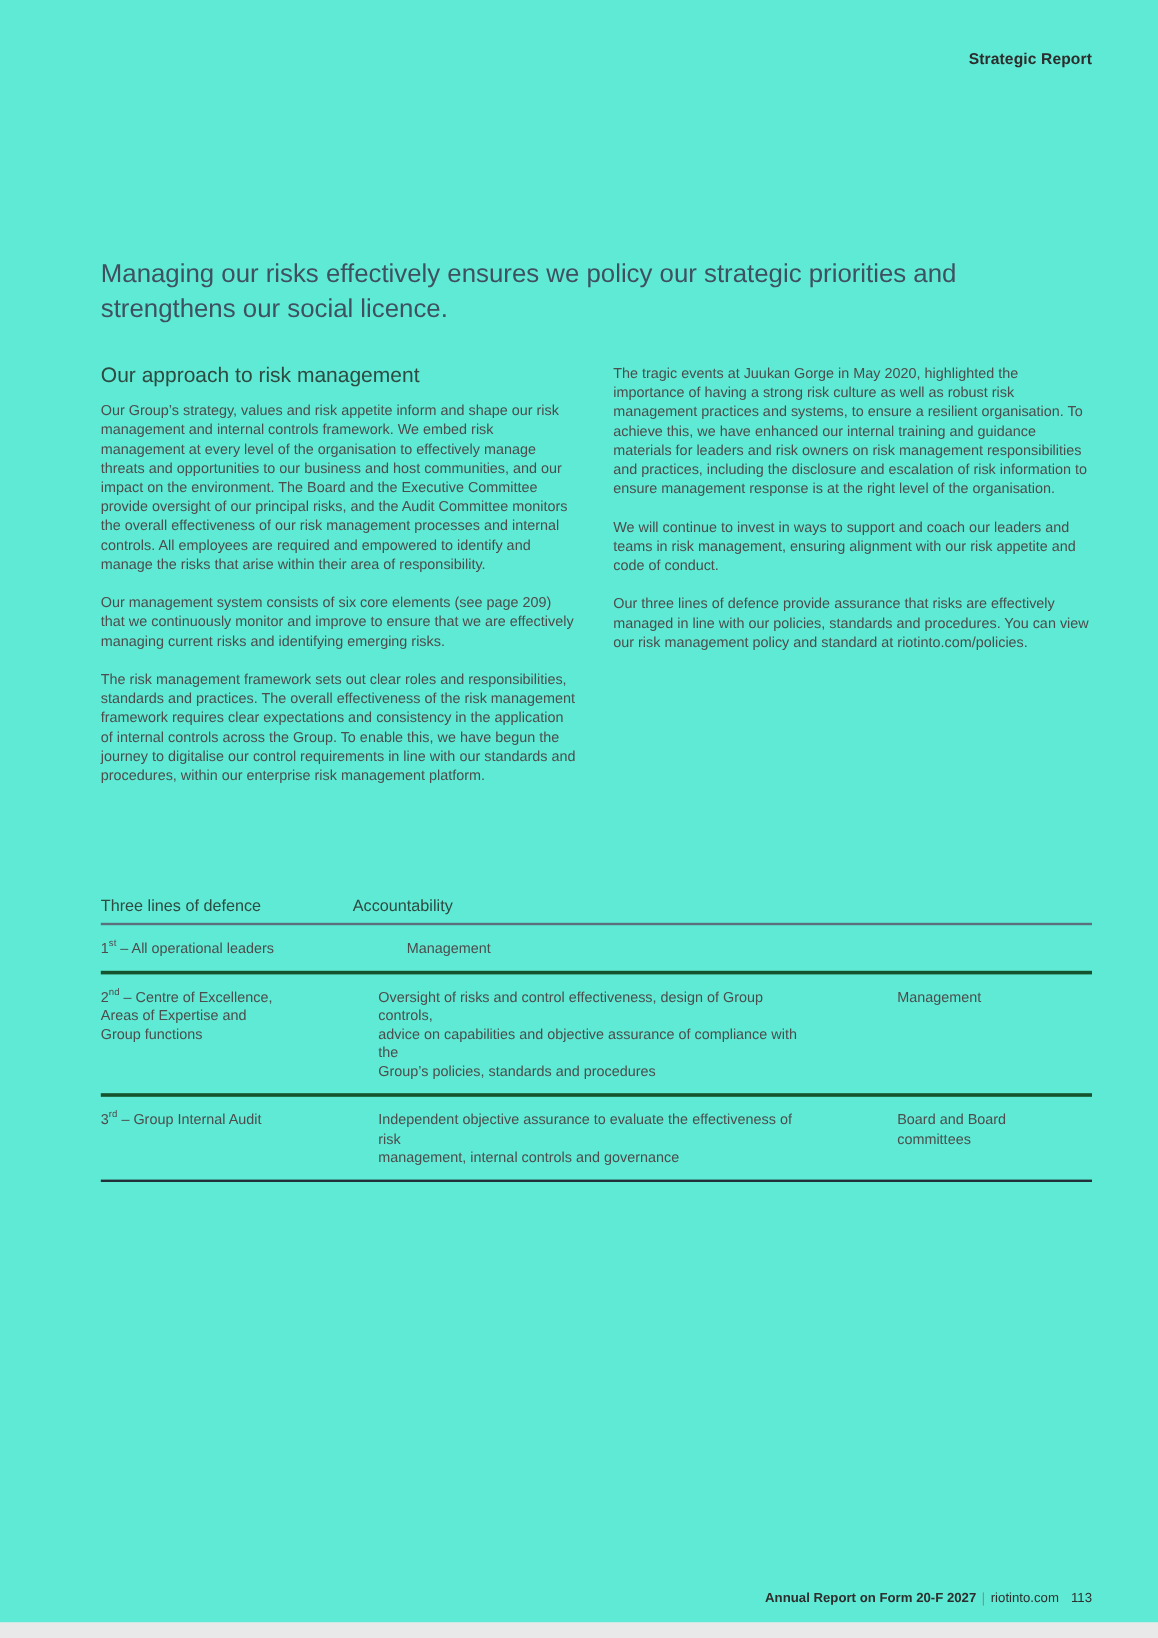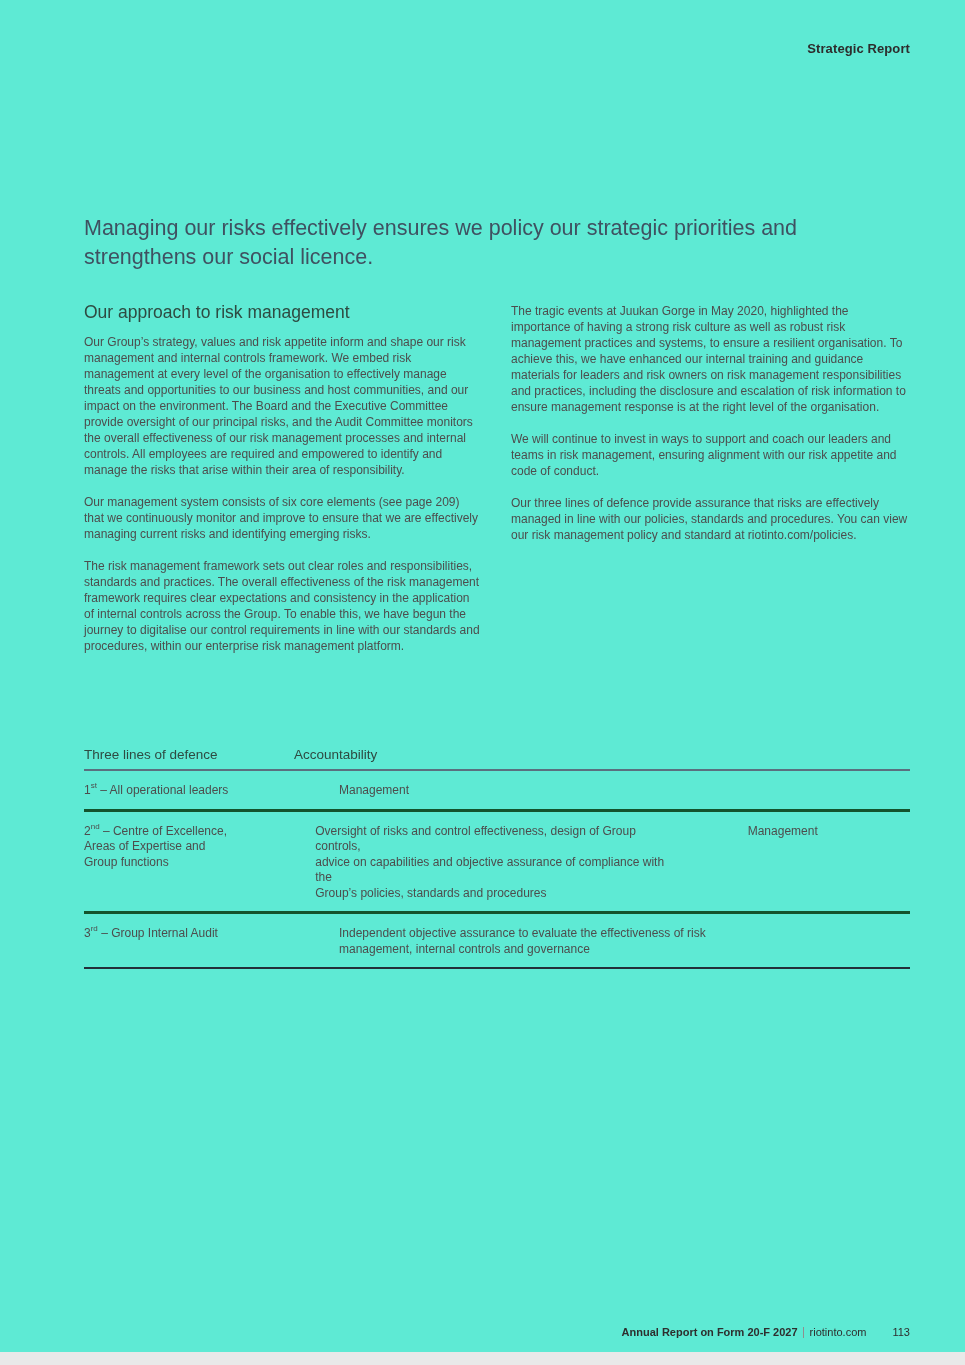--- a/index.html
+++ b/index.html
@@ -47,21 +47,21 @@
   }
   .td sup {
     font-size:8px; line-height:0; position:relative; top:-1px;
   }
   .footer {
     position:absolute; top:1326px; right:55px;
     display:flex; align-items:center; font-size:11px; color:#2e2e2e;
   }
   .footer-title { font-weight:700; }
   .footer-divider { width:1px; height:11px; background:#8f8f8f; margin:0 6px 0 5px; }
-  .footer-page { margin-left:26px; }
+  .footer-page { margin-left:10px; }
 </style>
 </head>
 <body>
 
 <div class="page">
 
   <div class="top-label">Strategic Report</div>
 
   <h1 class="main-heading" style="font-weight:400;">Managing our risks effectively ensures we policy our strategic priorities and strengthens our social licence.</h1>
 
@@ -101,20 +101,22 @@
       <div class="td c2">Oversight of risks and control effectiveness, design of Group controls,
 advice on capabilities and objective assurance of compliance with the
 Group’s policies, standards and procedures</div>
       <div class="td c3">Management</div>
     </div>
 
     <div class="tbl-row">
       <div class="td c1"><span>3</span><sup>rd</sup><span> – Group Internal Audit</span></div>
       <div class="td c2">Independent objective assurance to evaluate the effectiveness of risk
 management, internal controls and governance</div>
+      <div class="td c3">Board and Board
+committees</div>
     </div>
 
   </div>
 
   <div class="footer">
     <span class="footer-title">Annual Report on Form 20-F 2027</span>
     <span class="footer-divider"></span>
     <span class="footer-site">riotinto.com</span>
     <span class="footer-page">113</span>
   </div>

